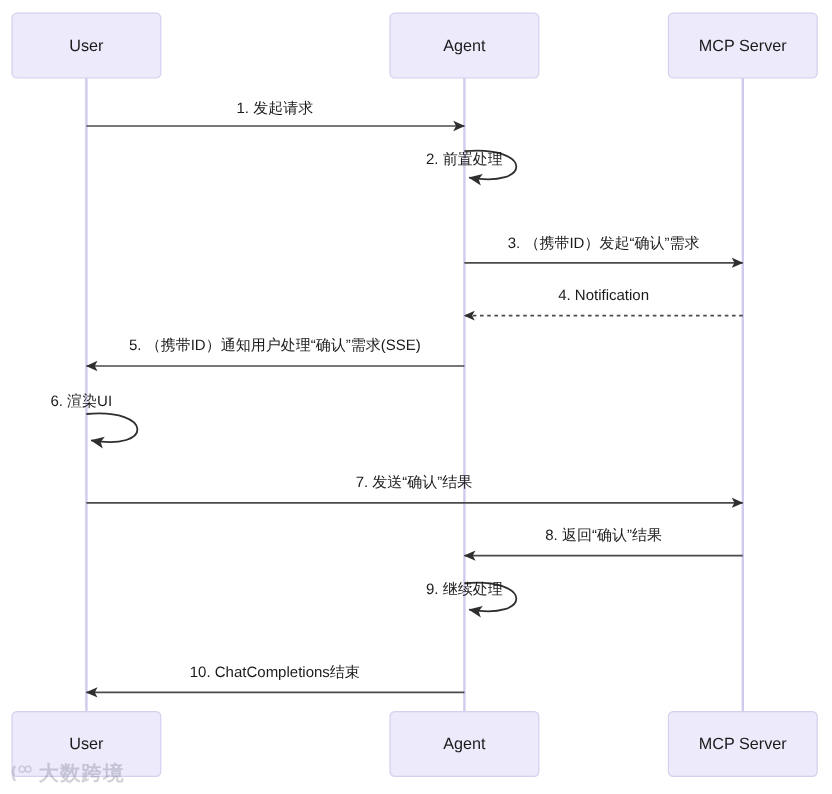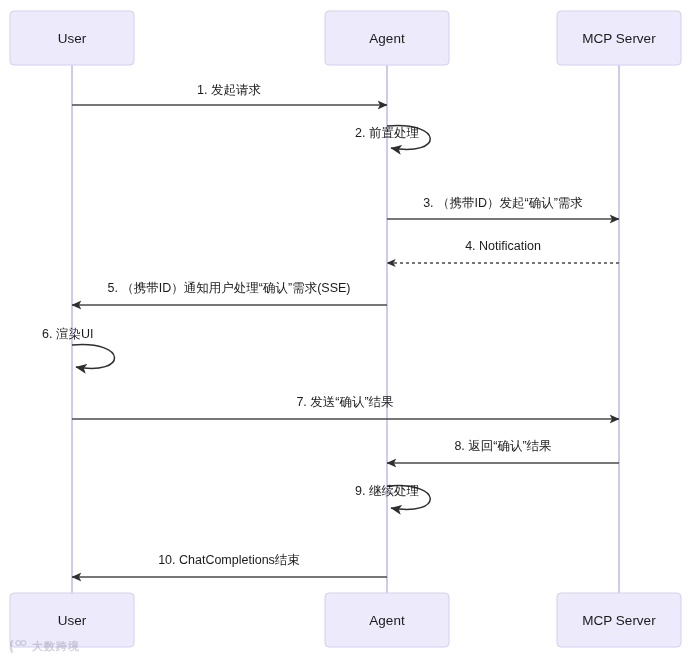--- a/index.html
+++ b/index.html
@@ -73,21 +73,21 @@
     opacity: 0.34;
     pointer-events: none;
   }
   .watermark-logo {
     width: 19px;
     height: 19px;
     position: relative;
   }
   .watermark-text {
     font-family: Liberation Mono, monospace;
-    font-size: 11px;
+    font-size: 17px;
     font-weight: bold;
     color: #7a7a8e;
     letter-spacing: 1px;
     white-space: nowrap;
   }
 </style>
 </head>
 <body>
 
 <div id="diagram-root">

